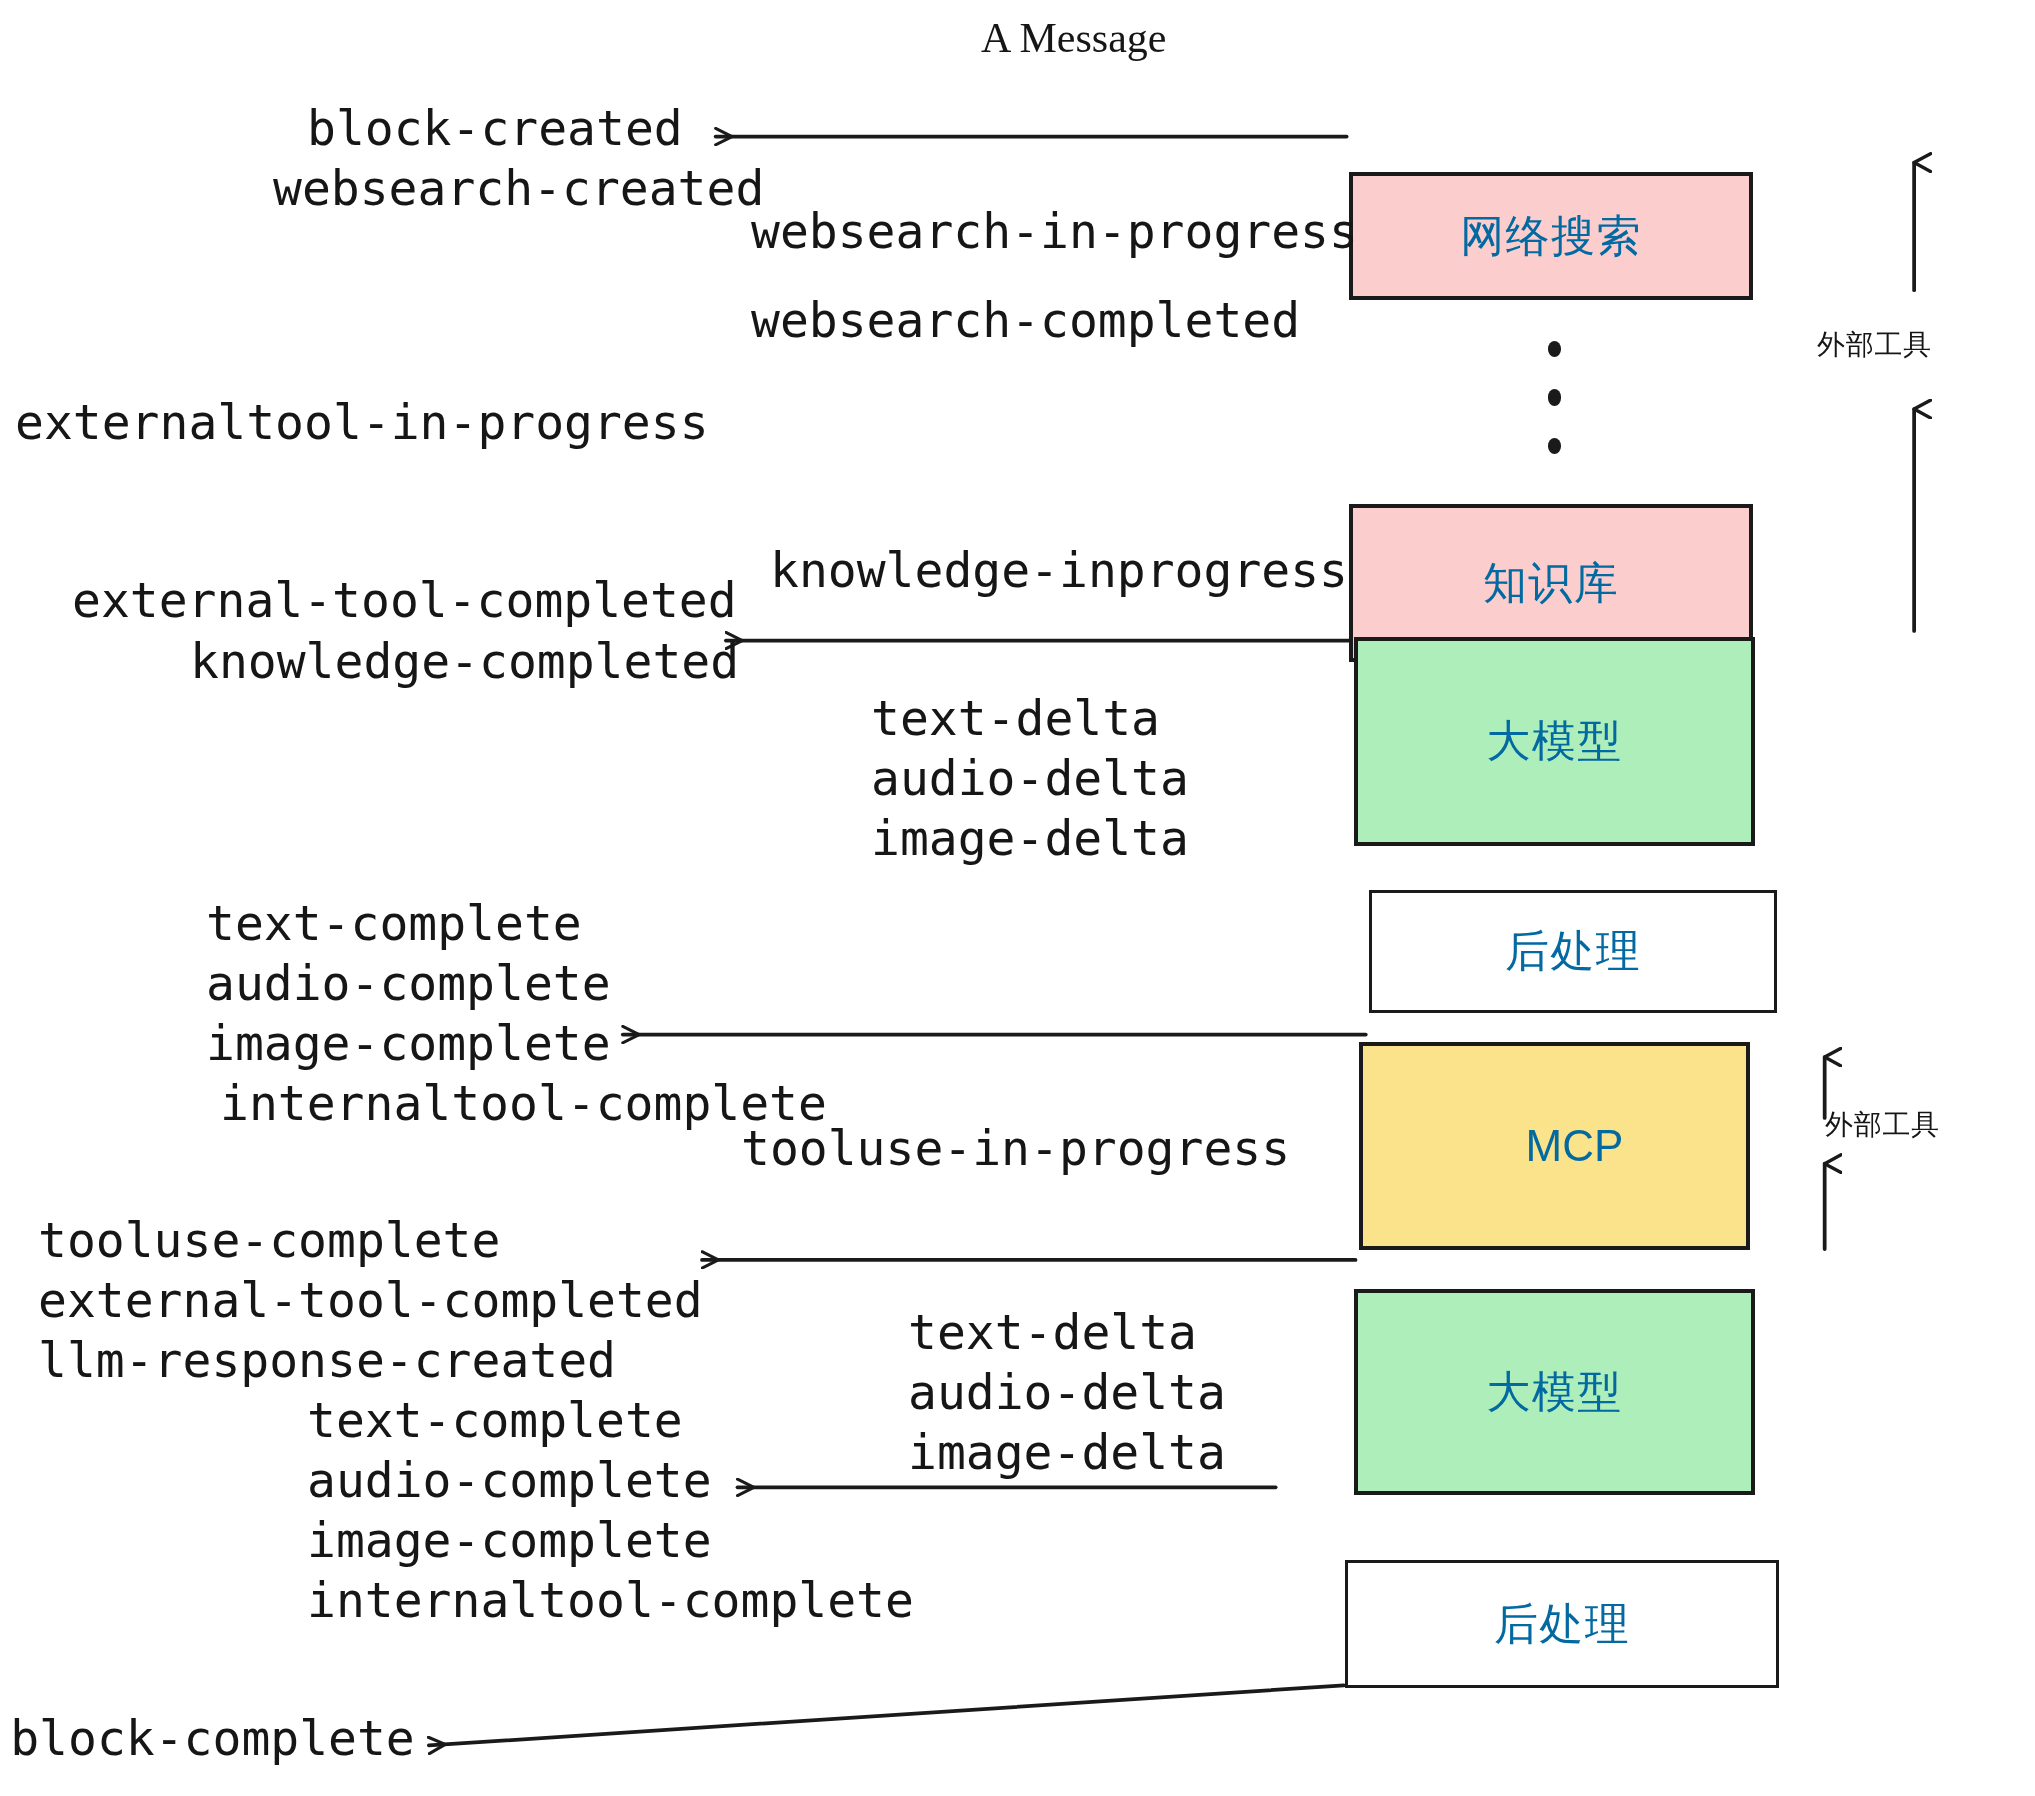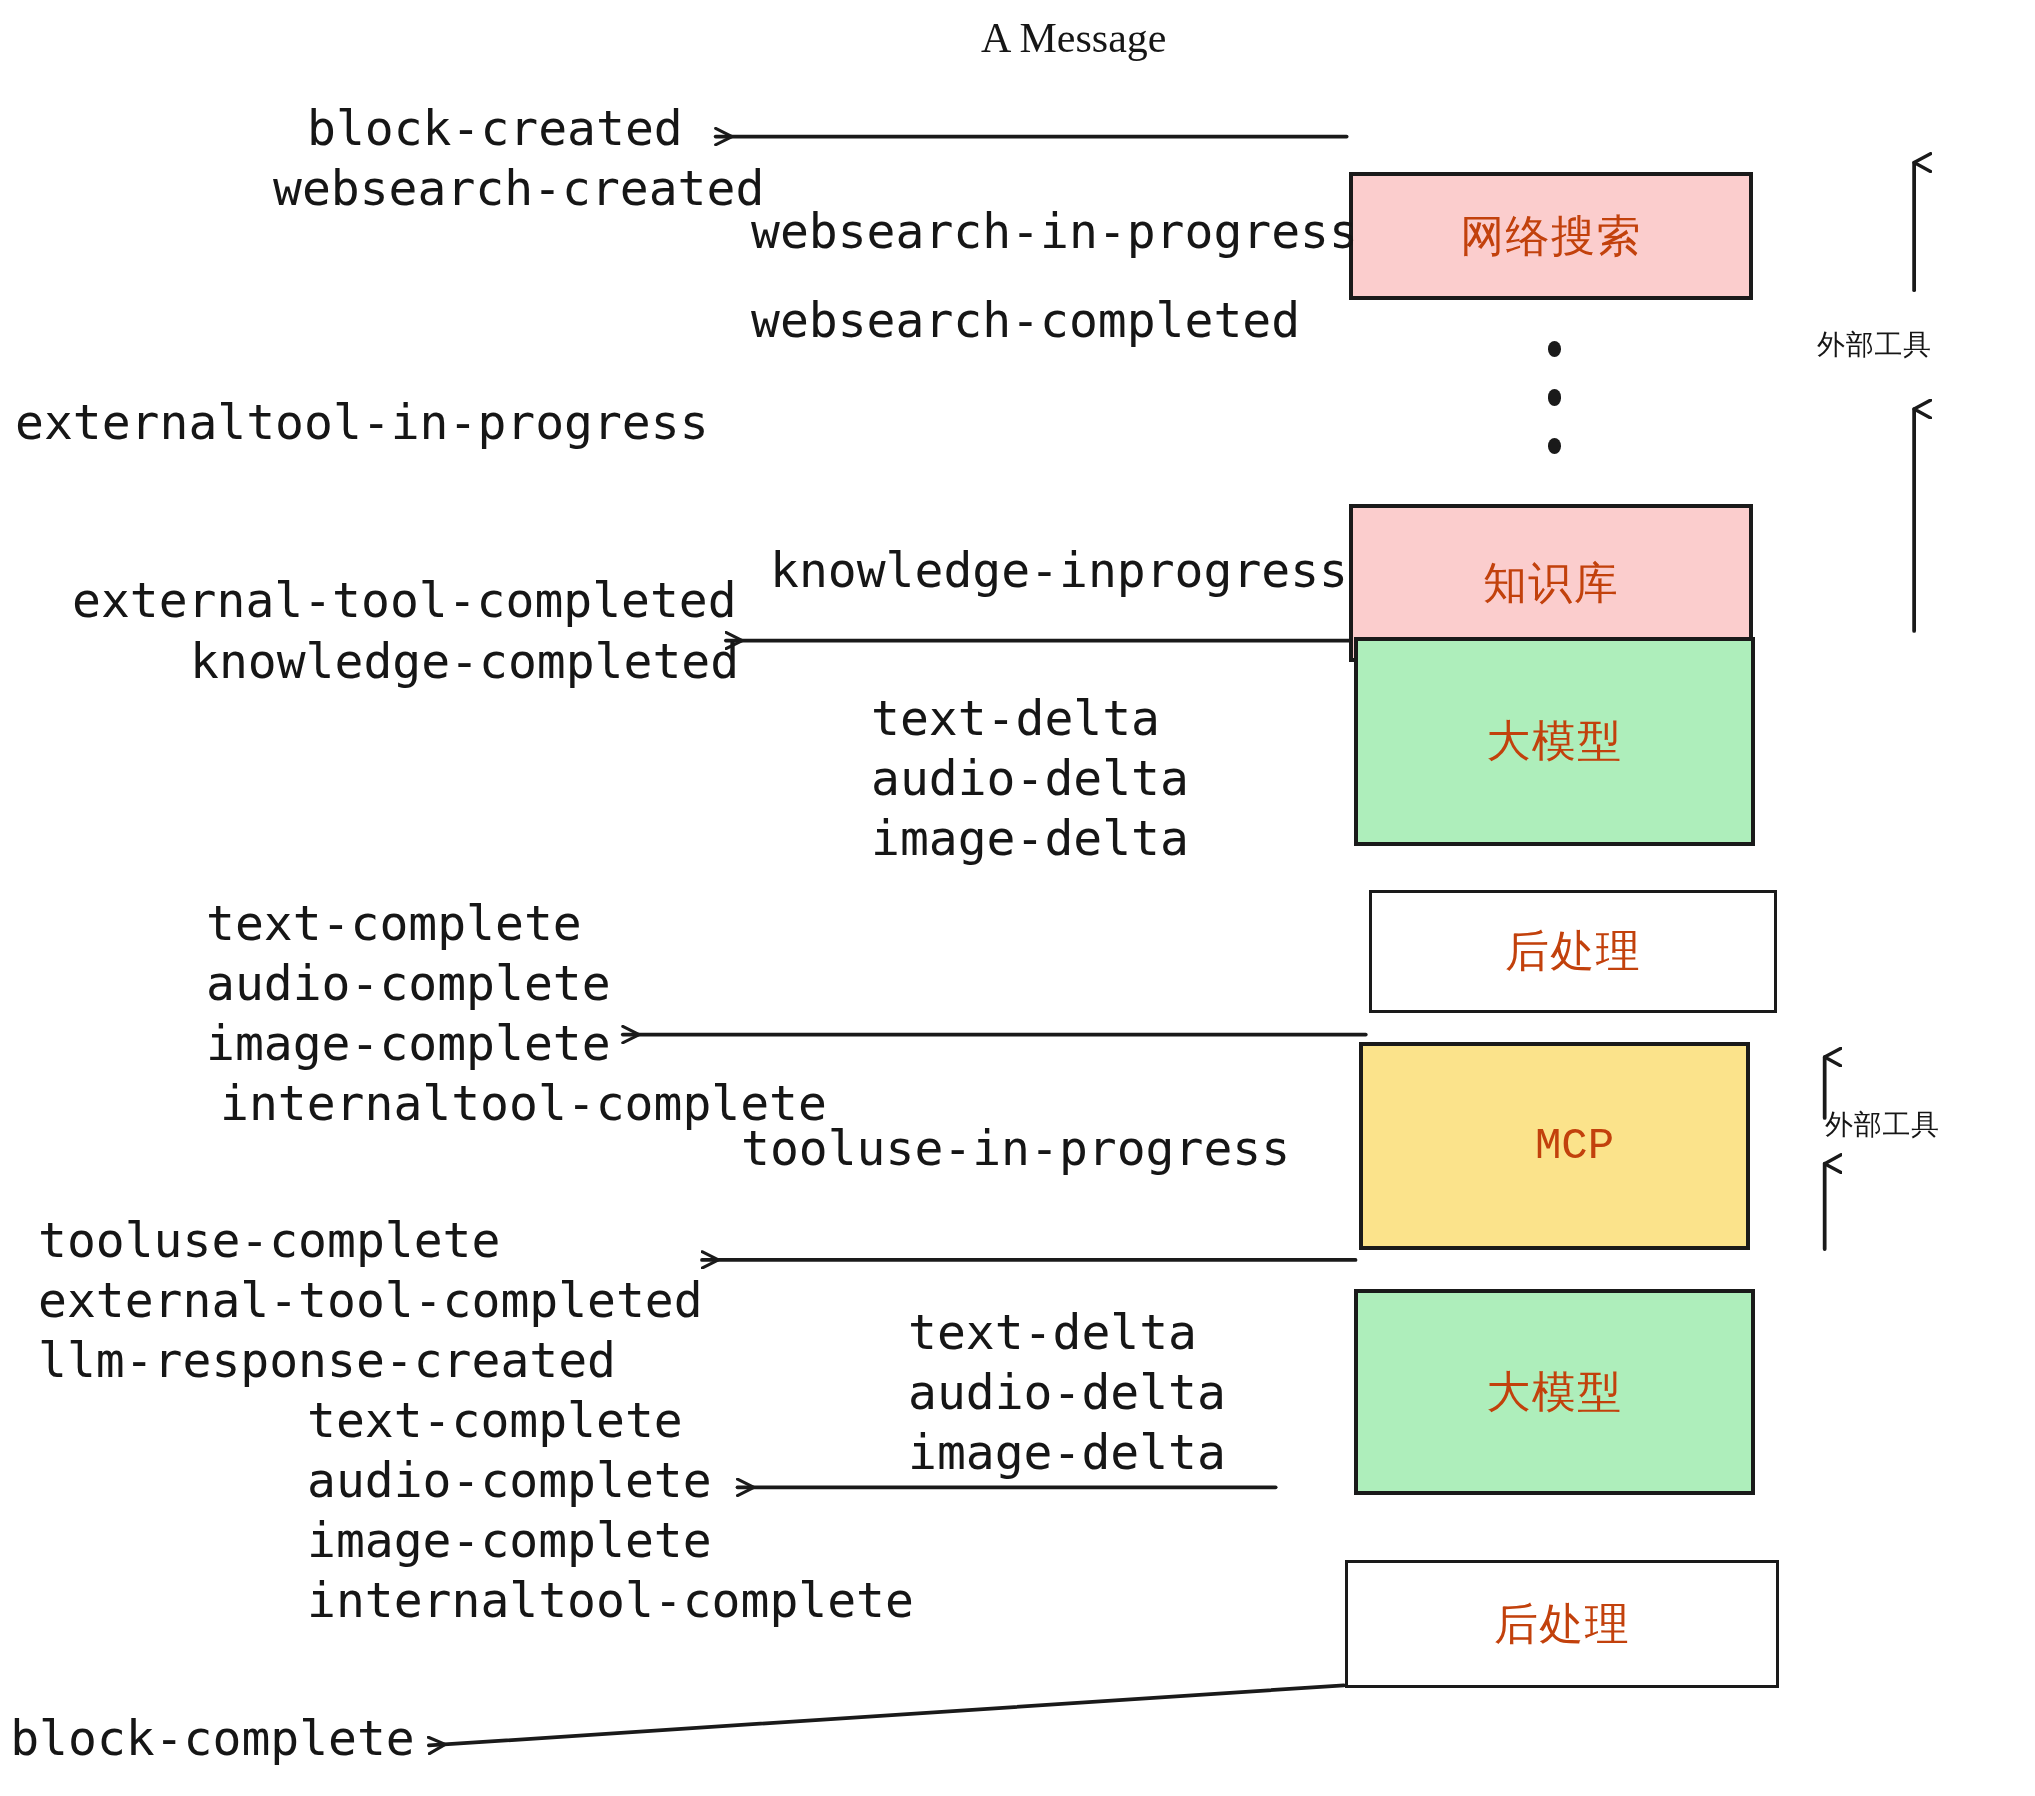--- a/index.html
+++ b/index.html
@@ -42,25 +42,25 @@
   }
   .node {
     position: absolute;
     box-sizing: border-box;
     border: 4.1px solid #1a1a1a;
     display: flex;
     align-items: center;
     justify-content: center;
     font-family: "DejaVu Sans", "Liberation Sans", sans-serif;
     font-size: 44px;
-    color: #c2410c;
+    color: #0369a1;
     letter-spacing: 1.4px;
   }
   .node.mono {
-    font-family: Liberation Mono, monospace;
+    font-family: Liberation Sans, sans-serif;
     letter-spacing: 0;
     padding-left: 40px;
   }
   .side-label {
     position: absolute;
     font-family: "DejaVu Sans", "Liberation Sans", sans-serif;
     font-size: 28px;
     color: #161616;
     white-space: nowrap;
     letter-spacing: 0.7px;

